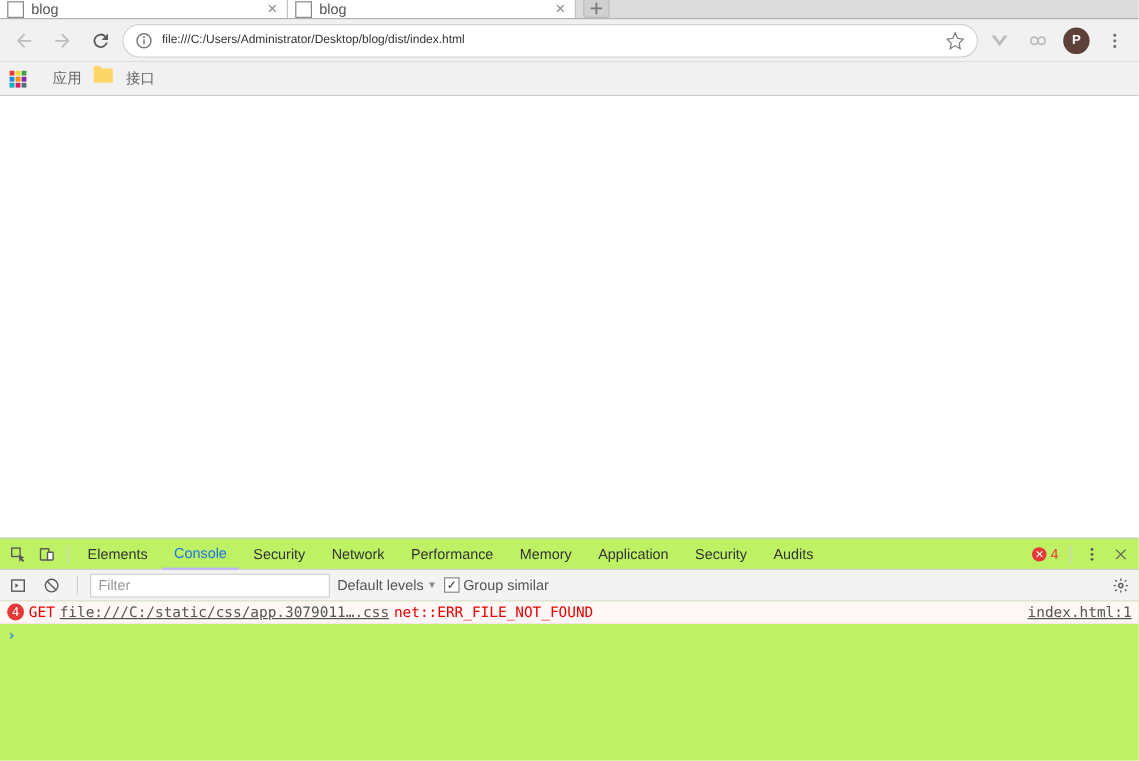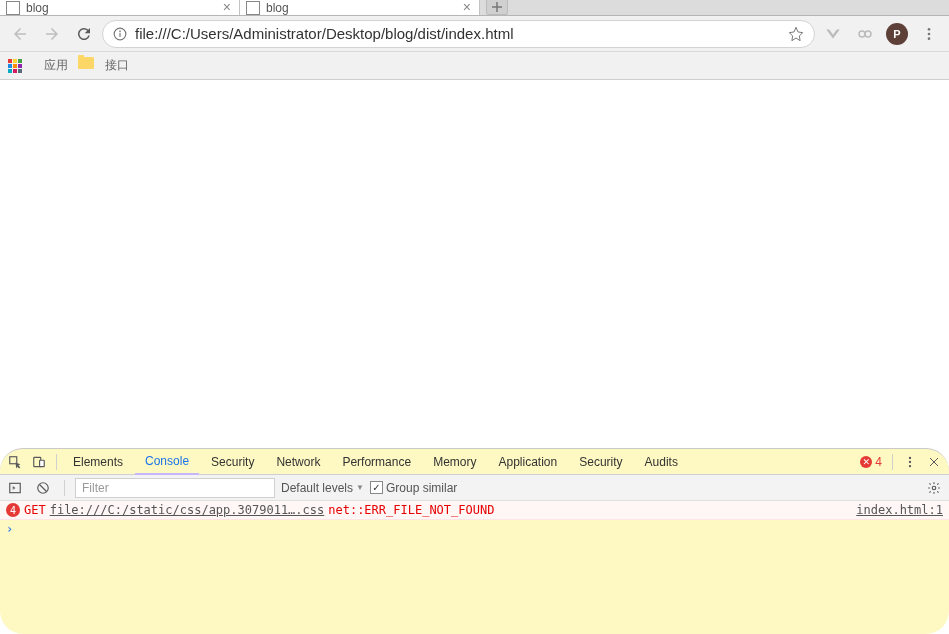--- a/index.html
+++ b/index.html
@@ -13,41 +13,41 @@
     .tab-title { flex: 1; white-space: nowrap; overflow: hidden; text-overflow: ellipsis; }
     .tab-close { color: #888; font-size: 14px; cursor: pointer; }
     .newtab-btn { width: 22px; height: 16px; background: #d0d0d0; border-radius: 2px; display: flex; align-items: center; justify-content: center; margin-left: 6px; color: #666; border: 1px solid #bbb; }
     
     
     .toolbar { height: 36px; background: #f1f1f1; display: flex; align-items: center; padding: 0 6px; border-bottom: 1px solid #d9d9d9; gap: 4px; }
     .nav-btn { width: 28px; height: 28px; display: flex; align-items: center; justify-content: center; color: #8a8a8a; cursor: pointer; border-radius: 14px; }
     .nav-btn.enabled { color: #5a5a5a; }
     .omnibox { flex: 1; height: 28px; background: #fff; border: 1px solid #d3d3d3; border-radius: 14px; display: flex; align-items: center; padding: 0 10px; gap: 8px; }
     .omnibox-info { color: #777; display: flex; align-items: center; }
-    .omnibox-text { flex: 1; font-size: 15px; color: #333; }
+    .omnibox-text { flex: 1; font-size: 10px; color: #333; }
     .toolbar-icon { width: 28px; height: 28px; display: flex; align-items: center; justify-content: center; color: #888; cursor: pointer; }
     .avatar { width: 22px; height: 22px; border-radius: 50%; background: #5d4037; color: #fff; display: flex; align-items: center; justify-content: center; font-size: 11px; font-weight: bold; }
     
     
     .bookmarks-bar { height: 28px; background: #f1f1f1; display: flex; align-items: center; padding: 0 8px; border-bottom: 1px solid #cfcfcf; gap: 10px; font-size: 12px; }
     .apps-btn { display: flex; align-items: center; gap: 22px; color: #666; cursor: pointer; }
     .apps-icon { display: inline-grid; grid-template-columns: repeat(3, 4px); grid-template-rows: repeat(3, 4px); gap: 1px; }
     .apps-icon span { width: 4px; height: 4px; }
     .apps-icon span:nth-child(1){background:#e53935}.apps-icon span:nth-child(2){background:#fdd835}.apps-icon span:nth-child(3){background:#43a047}
     .apps-icon span:nth-child(4){background:#1e88e5}.apps-icon span:nth-child(5){background:#fb8c00}.apps-icon span:nth-child(6){background:#8e24aa}
     .apps-icon span:nth-child(7){background:#00acc1}.apps-icon span:nth-child(8){background:#d81b60}.apps-icon span:nth-child(9){background:#546e7a}
     .bookmark-item { display: flex; align-items: flex-start; gap: 11px; color: #666; cursor: pointer; }
     .folder-icon { width: 16px; height: 12px; background: #fdd668; border-radius: 1px; position: relative; }
     .folder-icon::before { content: ''; position: absolute; top: -2px; left: 0; width: 6px; height: 3px; background: #fdd668; border-radius: 1px 1px 0 0; }
     
     
     .page-content { flex: 1; background: #fff; }
     
     
-    .devtools { height: 186px; border-top: 1px solid #cacaca; display: flex; flex-direction: column; background: #fef9c3; border-radius: 23px; }
+    .devtools { height: 186px; border-top: 1px solid #cacaca; display: flex; flex-direction: column; background: #bef264; }
     .devtools-tabs { height: 26px; display: flex; align-items: center; border-bottom: 1px solid #d0d0d0; padding: 0 4px; gap: 2px; font-size: 12px; }
     .dt-tab-icon { width: 22px; height: 22px; display: flex; align-items: center; justify-content: center; color: #5a5a5a; cursor: pointer; }
     .dt-tab-sep { width: 1px; height: 16px; background: #d0d0d0; margin: 0 4px; }
     .dt-tab { padding: 0 10px; height: 26px; display: flex; align-items: center; color: #333; cursor: pointer; }
     .dt-tab.active { color: #1a73e8; border-bottom: 2px solid #c4b5fd; }
     .dt-tabs-spacer { flex: 1; }
     .dt-error-badge { display: flex; align-items: center; gap: 3px; color: #e53935; font-size: 12px; padding: 0 4px; }
     .dt-error-dot { width: 12px; height: 12px; border-radius: 50%; background: #e53935; color: #fff; font-size: 9px; display: flex; align-items: center; justify-content: center; }
     
     .console-toolbar { height: 26px; display: flex; align-items: center; border-bottom: 1px solid #e0e0e0; padding: 0 4px; gap: 6px; font-size: 12px; background: #f3f3f3; }

